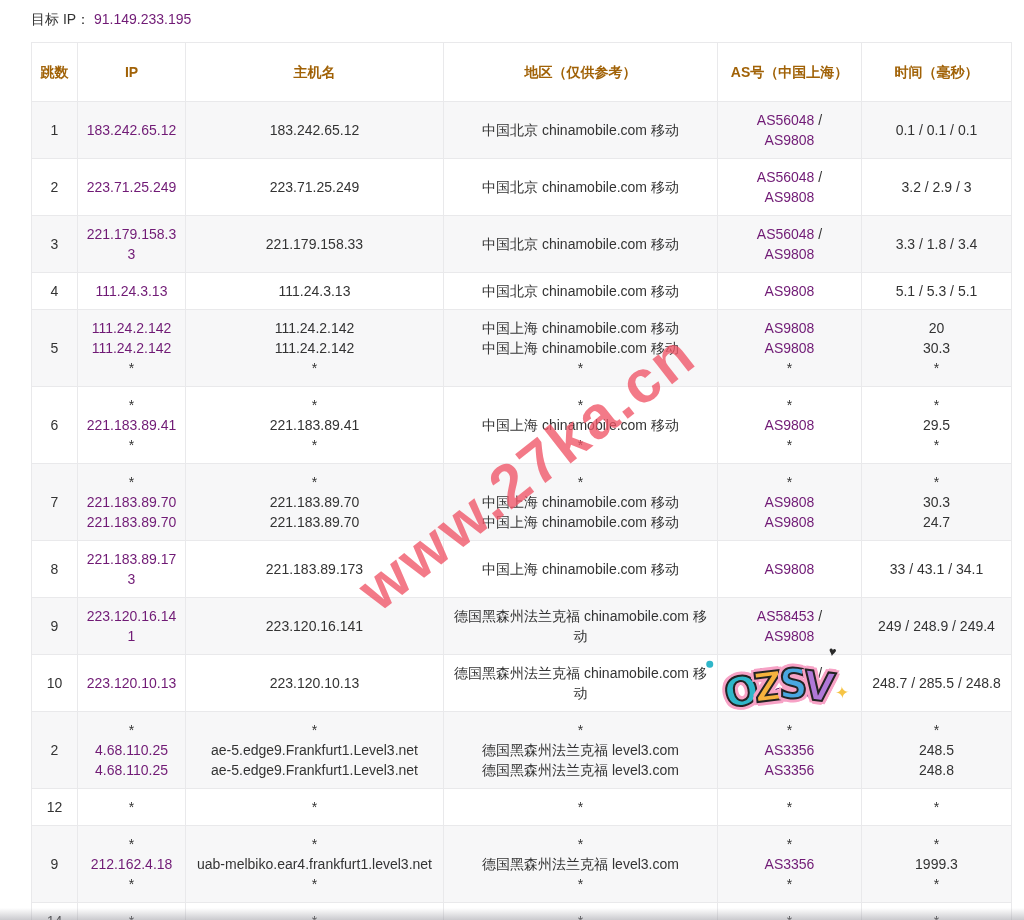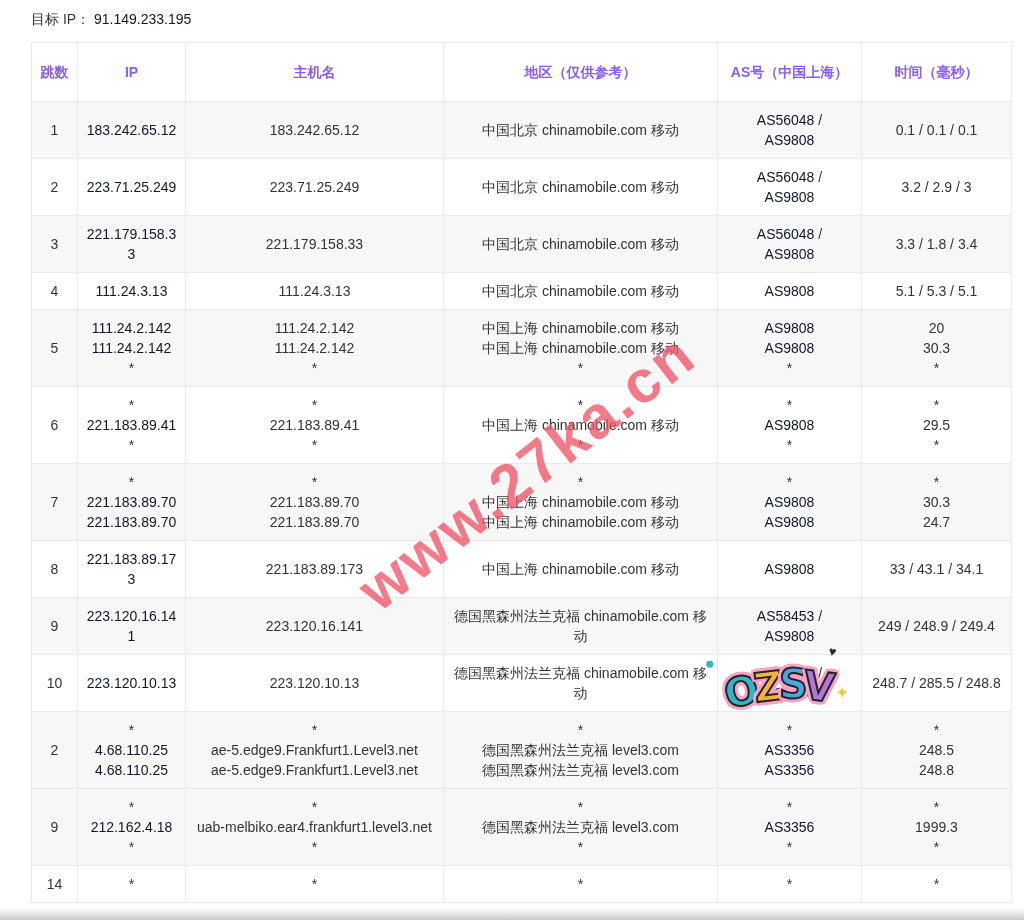--- a/index.html
+++ b/index.html
@@ -4,30 +4,30 @@
 <style>
   * { box-sizing: border-box; margin: 0; padding: 0; }
   html, body { width: 1024px; height: 920px; overflow: hidden; }
   body {
     font-family: "Liberation Sans", "DejaVu Sans", sans-serif;
     background: #ffffff; color: #333; position: relative;
   }
   .wrap { padding: 11px 13px 0 31px; }
   .target-line { font-size: 14px; margin-bottom: 13px; font-weight: 500; color: #333; }
   .target-line .link { font-weight: 400; }
-  .link { color: #0f172a; text-decoration: none; cursor: pointer; }
+  .link { color: #701a75; text-decoration: none; cursor: pointer; }
   table {
     width: 980px; border-collapse: collapse; table-layout: fixed;
     font-size: 14px; background: #fff;
   }
   th, td {
     border: 1px solid #e9e9eb; text-align: center; vertical-align: middle;
     padding: 8px 5px; line-height: 20px; word-wrap: break-word; overflow-wrap: break-word;
   }
-  th { font-weight: 700; color: #8b5cf6; height: 59px; background: #fff; }
+  th { font-weight: 700; color: #a16207; height: 59px; background: #fff; }
   tr.odd td { background: #f7f7f8; }
   tr.even td { background: #ffffff; }
   .line { line-height: 20px; min-height: 20px; }
   
   .watermark {
     position: absolute; left: 287px; top: 437px; width: 480px; height: 70px;
     text-align: center; font-size: 60px; font-weight: 700; letter-spacing: 3px;
     color: rgba(240, 85, 103, 0.78); transform: rotate(-38deg); transform-origin: center;
     white-space: nowrap; pointer-events: none; z-index: 5; line-height: 70px;
   }
@@ -322,20 +322,38 @@
             <div class="line">*</div>
             <div class="line"><span class="link">AS3356</span></div>
             <div class="line"><span class="link">AS3356</span></div>
           </td>
           <td>
             <div class="line">*</div>
             <div class="line">248.5</div>
             <div class="line">248.8</div>
           </td>
         </tr>
+        <tr class="even">
+          <td>12</td>
+          <td>
+            <div class="line">*</div>
+          </td>
+          <td>
+            <div class="line">*</div>
+          </td>
+          <td>
+            <div class="line">*</div>
+          </td>
+          <td>
+            <div class="line">*</div>
+          </td>
+          <td>
+            <div class="line">*</div>
+          </td>
+        </tr>
         <tr class="odd">
           <td>9</td>
           <td>
             <div class="line">*</div>
             <div class="line"><span class="link">212.162.4.18</span></div>
             <div class="line">*</div>
           </td>
           <td>
             <div class="line">*</div>
             <div class="line">uab-melbiko.ear4.frankfurt1.level3.net</div>

